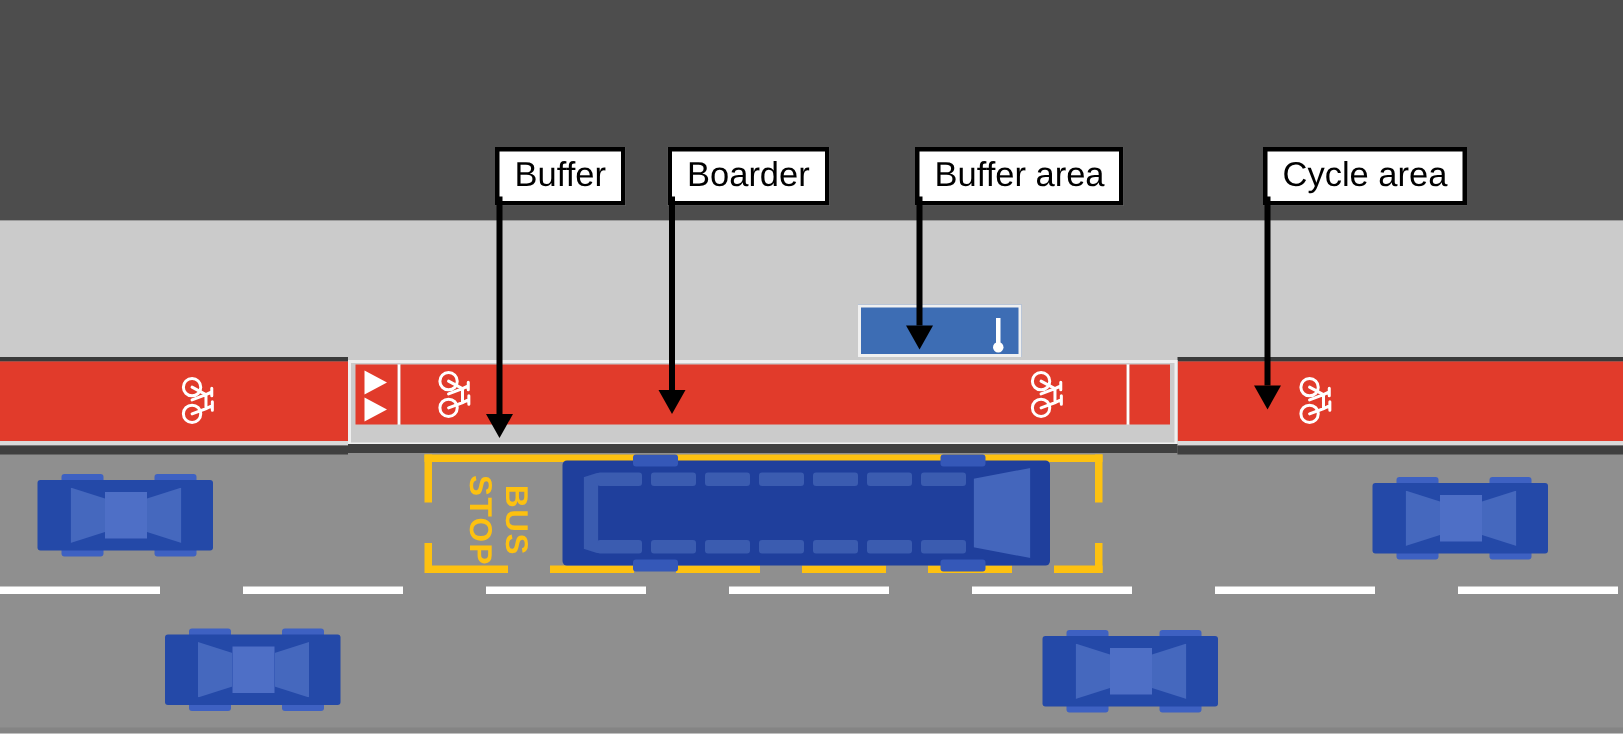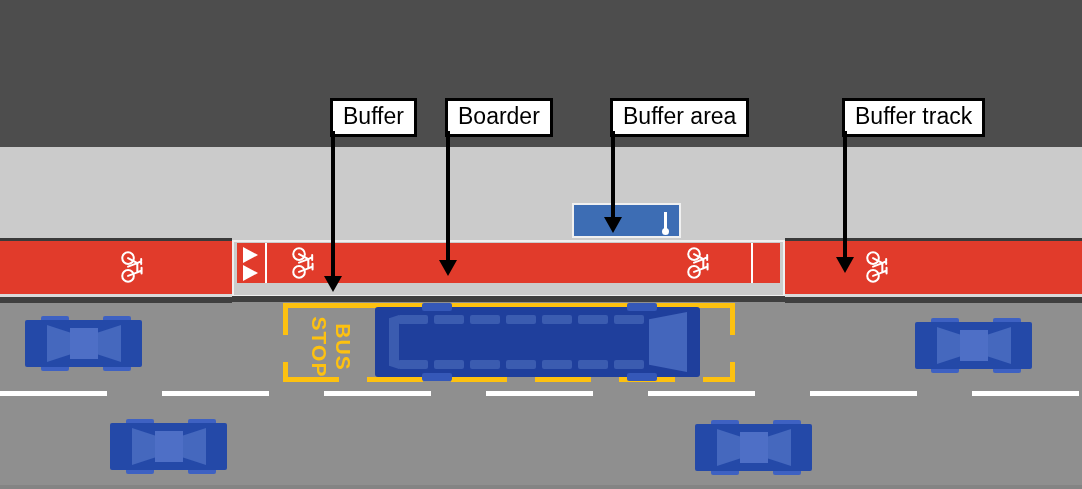--- a/index.html
+++ b/index.html
@@ -264,17 +264,17 @@
   <div class="abs callout-head" style="left:324px;top:276px;"></div>
 
   <div class="abs callout-box" style="left:445px;top:98px;">Boarder</div>
   <div class="abs callout-line" style="left:446px;top:131px;height:129px;"></div>
   <div class="abs callout-head" style="left:439px;top:260px;"></div>
 
   <div class="abs callout-box" style="left:610px;top:98px;">Buffer area</div>
   <div class="abs callout-line" style="left:611px;top:131px;height:86px;"></div>
   <div class="abs callout-head" style="left:604px;top:217px;"></div>
 
-  <div class="abs callout-box" style="left:842px;top:98px;">Buffer track</div>
+  <div class="abs callout-box" style="left:842px;top:98px;">Cycle area</div>
   <div class="abs callout-line" style="left:843px;top:131px;height:126px;"></div>
   <div class="abs callout-head" style="left:836px;top:257px;"></div>
 
 </div>
 
 </body></html>

